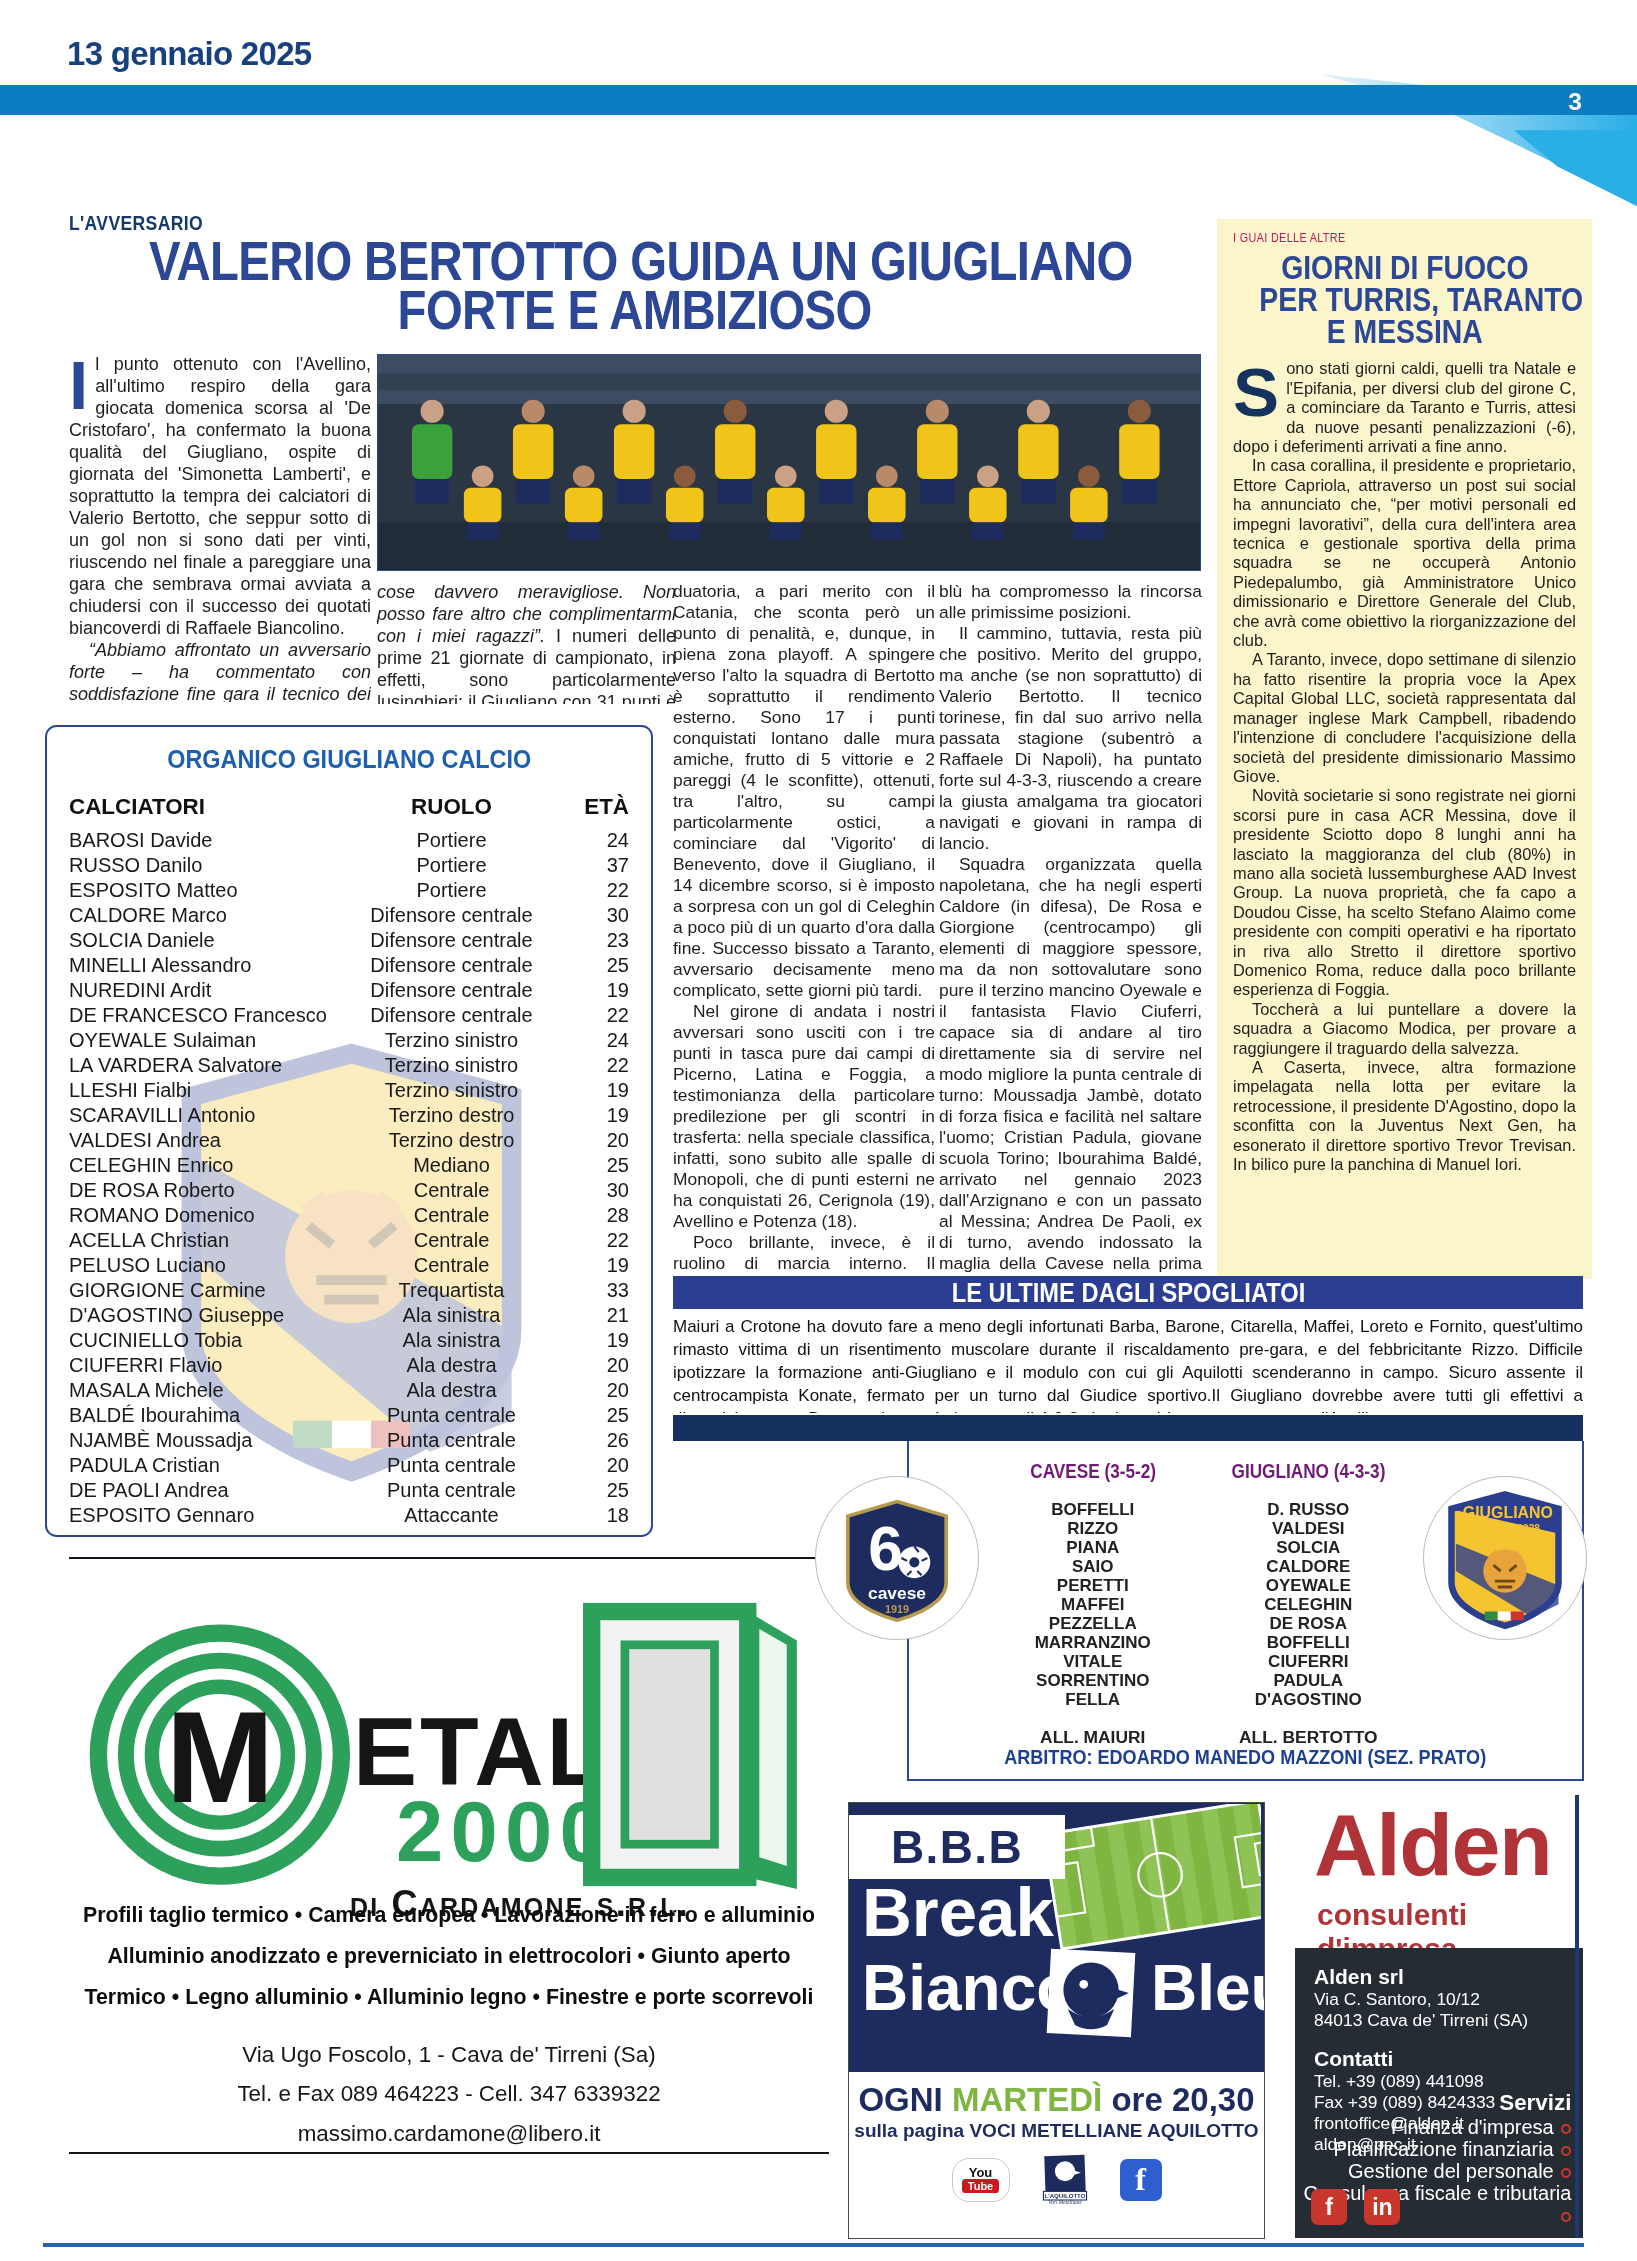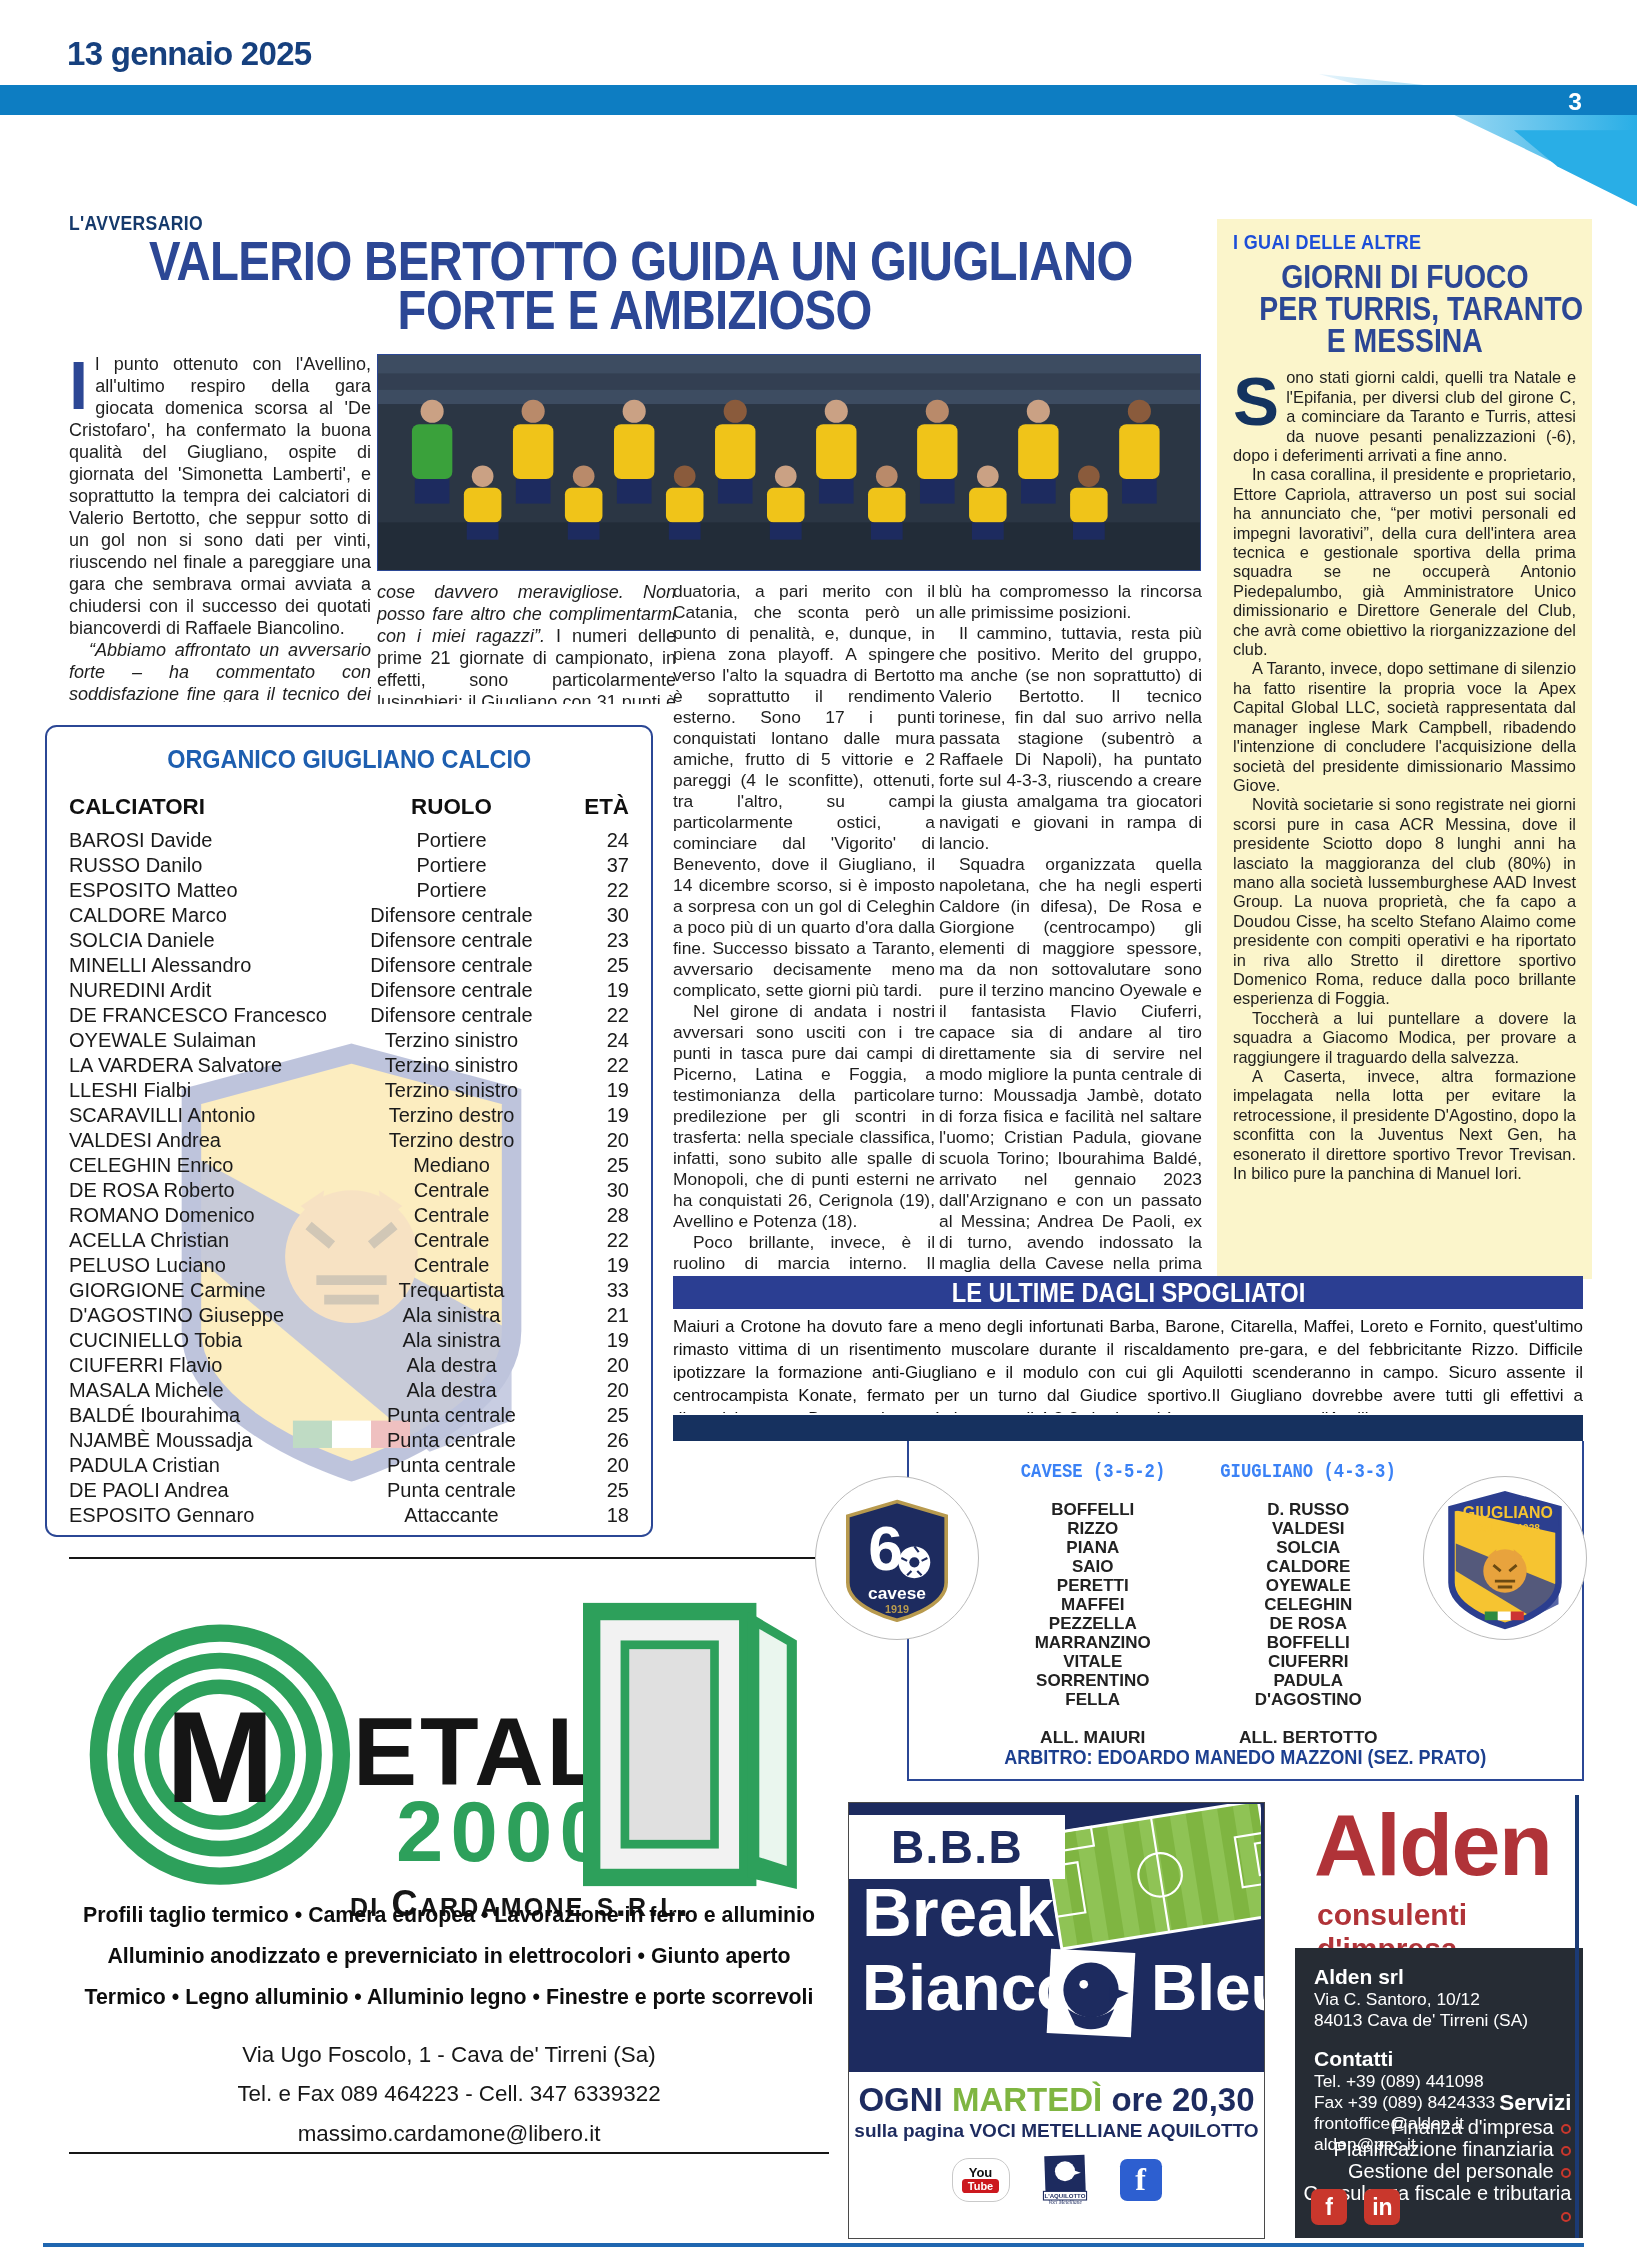--- a/index.html
+++ b/index.html
@@ -42,40 +42,40 @@
   .r-head span:nth-child(3){text-align:right;}
   #roster-rows{position:relative;z-index:1;margin-top:7.2px;}
   .r-row{display:grid;grid-template-columns:1fr 239px 58px;height:25px;align-items:center;
          font-size:20px;color:#1a1a1a;}
   .r-row .r-role{text-align:center;}
   .r-row .r-age{text-align:right;}
 
   
   .side{left:1217px;top:219px;width:375px;height:1060px;background:#fbf5cb;box-sizing:border-box;
         padding:11.6px 16px;overflow:hidden;}
-  .s-kicker{font-size:20px;font-weight:700;color:#1d4ed8;letter-spacing:0.4px;}
+  .s-kicker{font-size:12px;font-weight:400;color:#be185d;letter-spacing:0.4px;}
   .s-head{margin:7.2px 0 11.6px 0;text-align:center;color:#2c4795;font-weight:800;font-size:33px;line-height:32px;}
   .s-body{font-size:16.4px;line-height:19.4px;text-align:justify;color:#1e1e1e;}
   .s-body p{margin:0;}
   .s-body p.ind{text-indent:19px;}
   .s-body .drop{float:left;font-size:69px;line-height:58px;font-weight:800;color:#14335f;margin:4.3px 7.2px 0 0;}
 
   
   .ult-bar{left:673px;top:1276px;width:910px;height:33px;background:#2b3e92;color:#fff;text-align:center;
            font-size:27.5px;font-weight:800;line-height:33px;}
   .ult-body{left:673px;top:1315px;width:910px;height:98px;font-size:17px;line-height:23px;
             text-align:justify;color:#101010;overflow:hidden;}
   .sep-bar{left:673px;top:1415px;width:910px;height:26px;background:#16315f;}
 
   
   .match{left:907px;top:1441px;width:677px;height:340px;border:2.2px solid #2b4795;border-top:none;
          box-sizing:border-box;background:#fff;}
   .lineups{display:grid;grid-template-columns:1fr 1fr;padding:19px 166px 0 76px;}
   .lu{text-align:center;}
-  .lu-title{color:#3b82f6;font-weight:800;font-size:20px;font-family:Liberation Mono, monospace;}
+  .lu-title{color:#701a75;font-weight:800;font-size:20px;}
   .lu-list{margin-top:17.4px;}
   .lp{font-size:17px;line-height:19px;font-weight:600;color:#222;}
   .lu-coach{margin-top:17.4px;font-size:17.4px;font-weight:700;color:#222;}
   .referee{position:absolute;left:0;right:0;bottom:10px;text-align:center;color:#1c3f8f;
            font-weight:800;font-size:21px;}
   .teamlogo{width:164px;height:164px;border-radius:50%;background:#fff;border:1.4px solid #bbb;
             box-sizing:border-box;z-index:4;overflow:hidden;}
   .teamlogo svg{display:block;width:100%;height:100%;}
   .lg-cavese{left:815px;top:1476px;}
   .lg-giugliano{left:1423px;top:1476px;}

